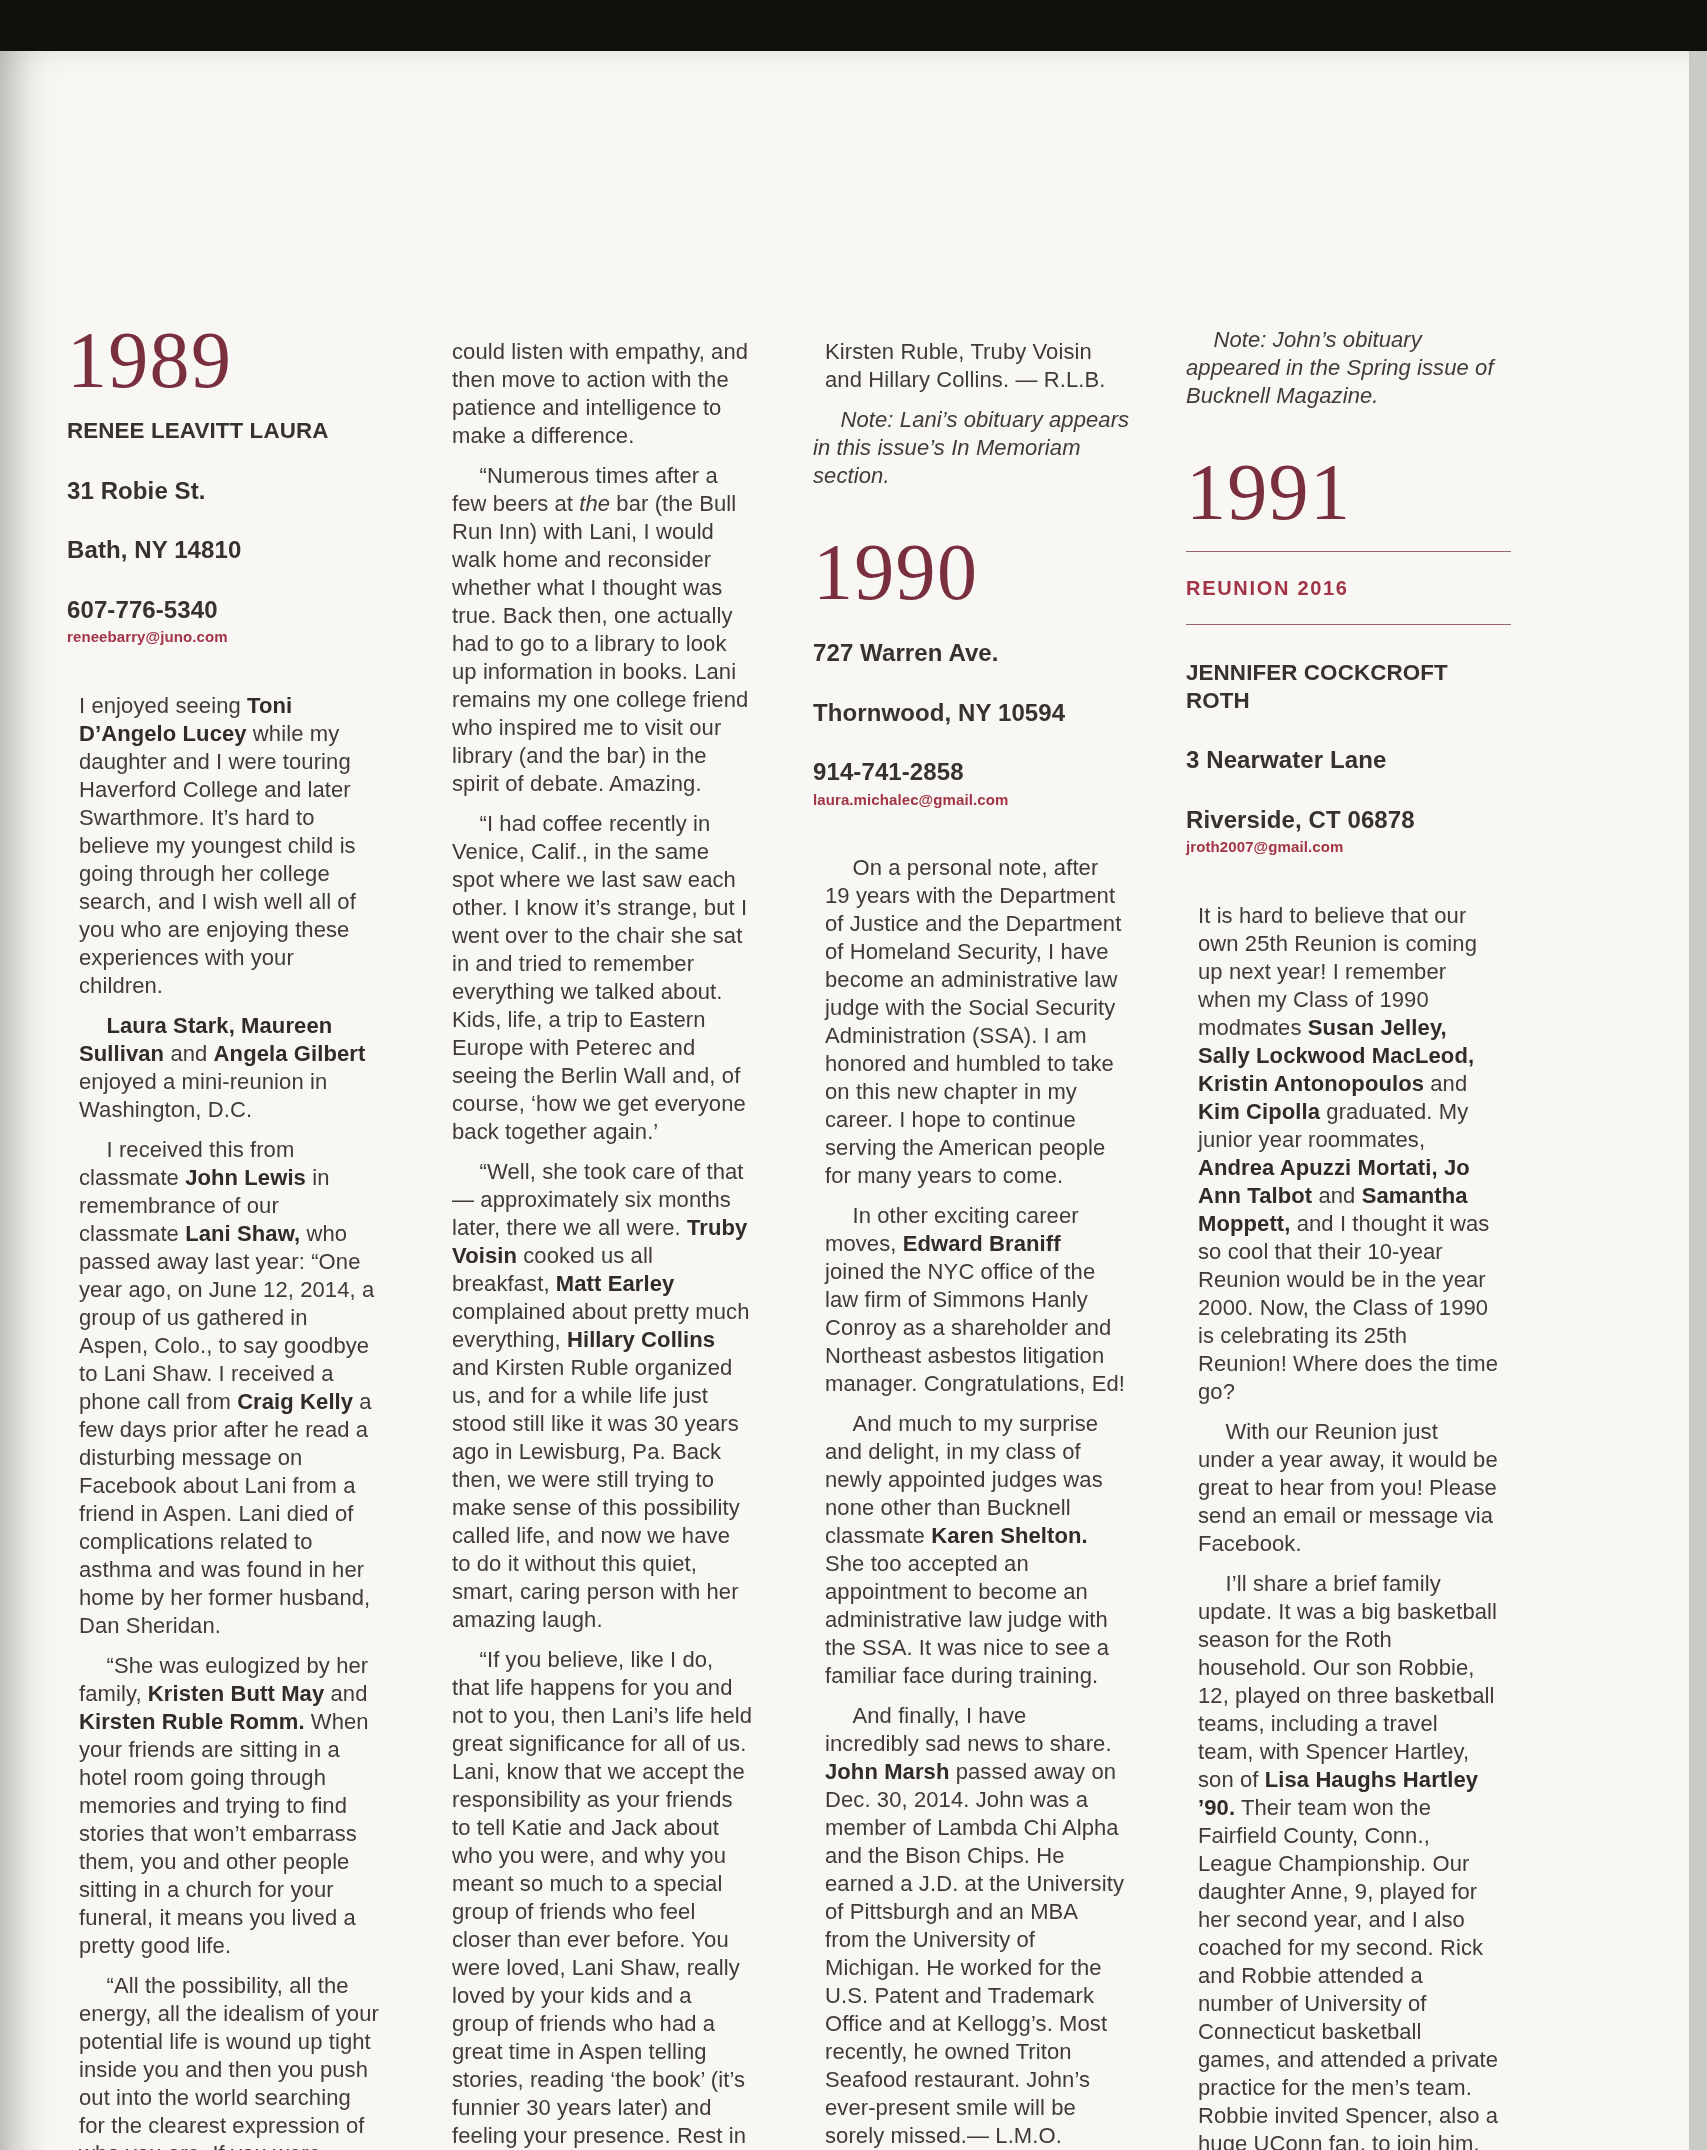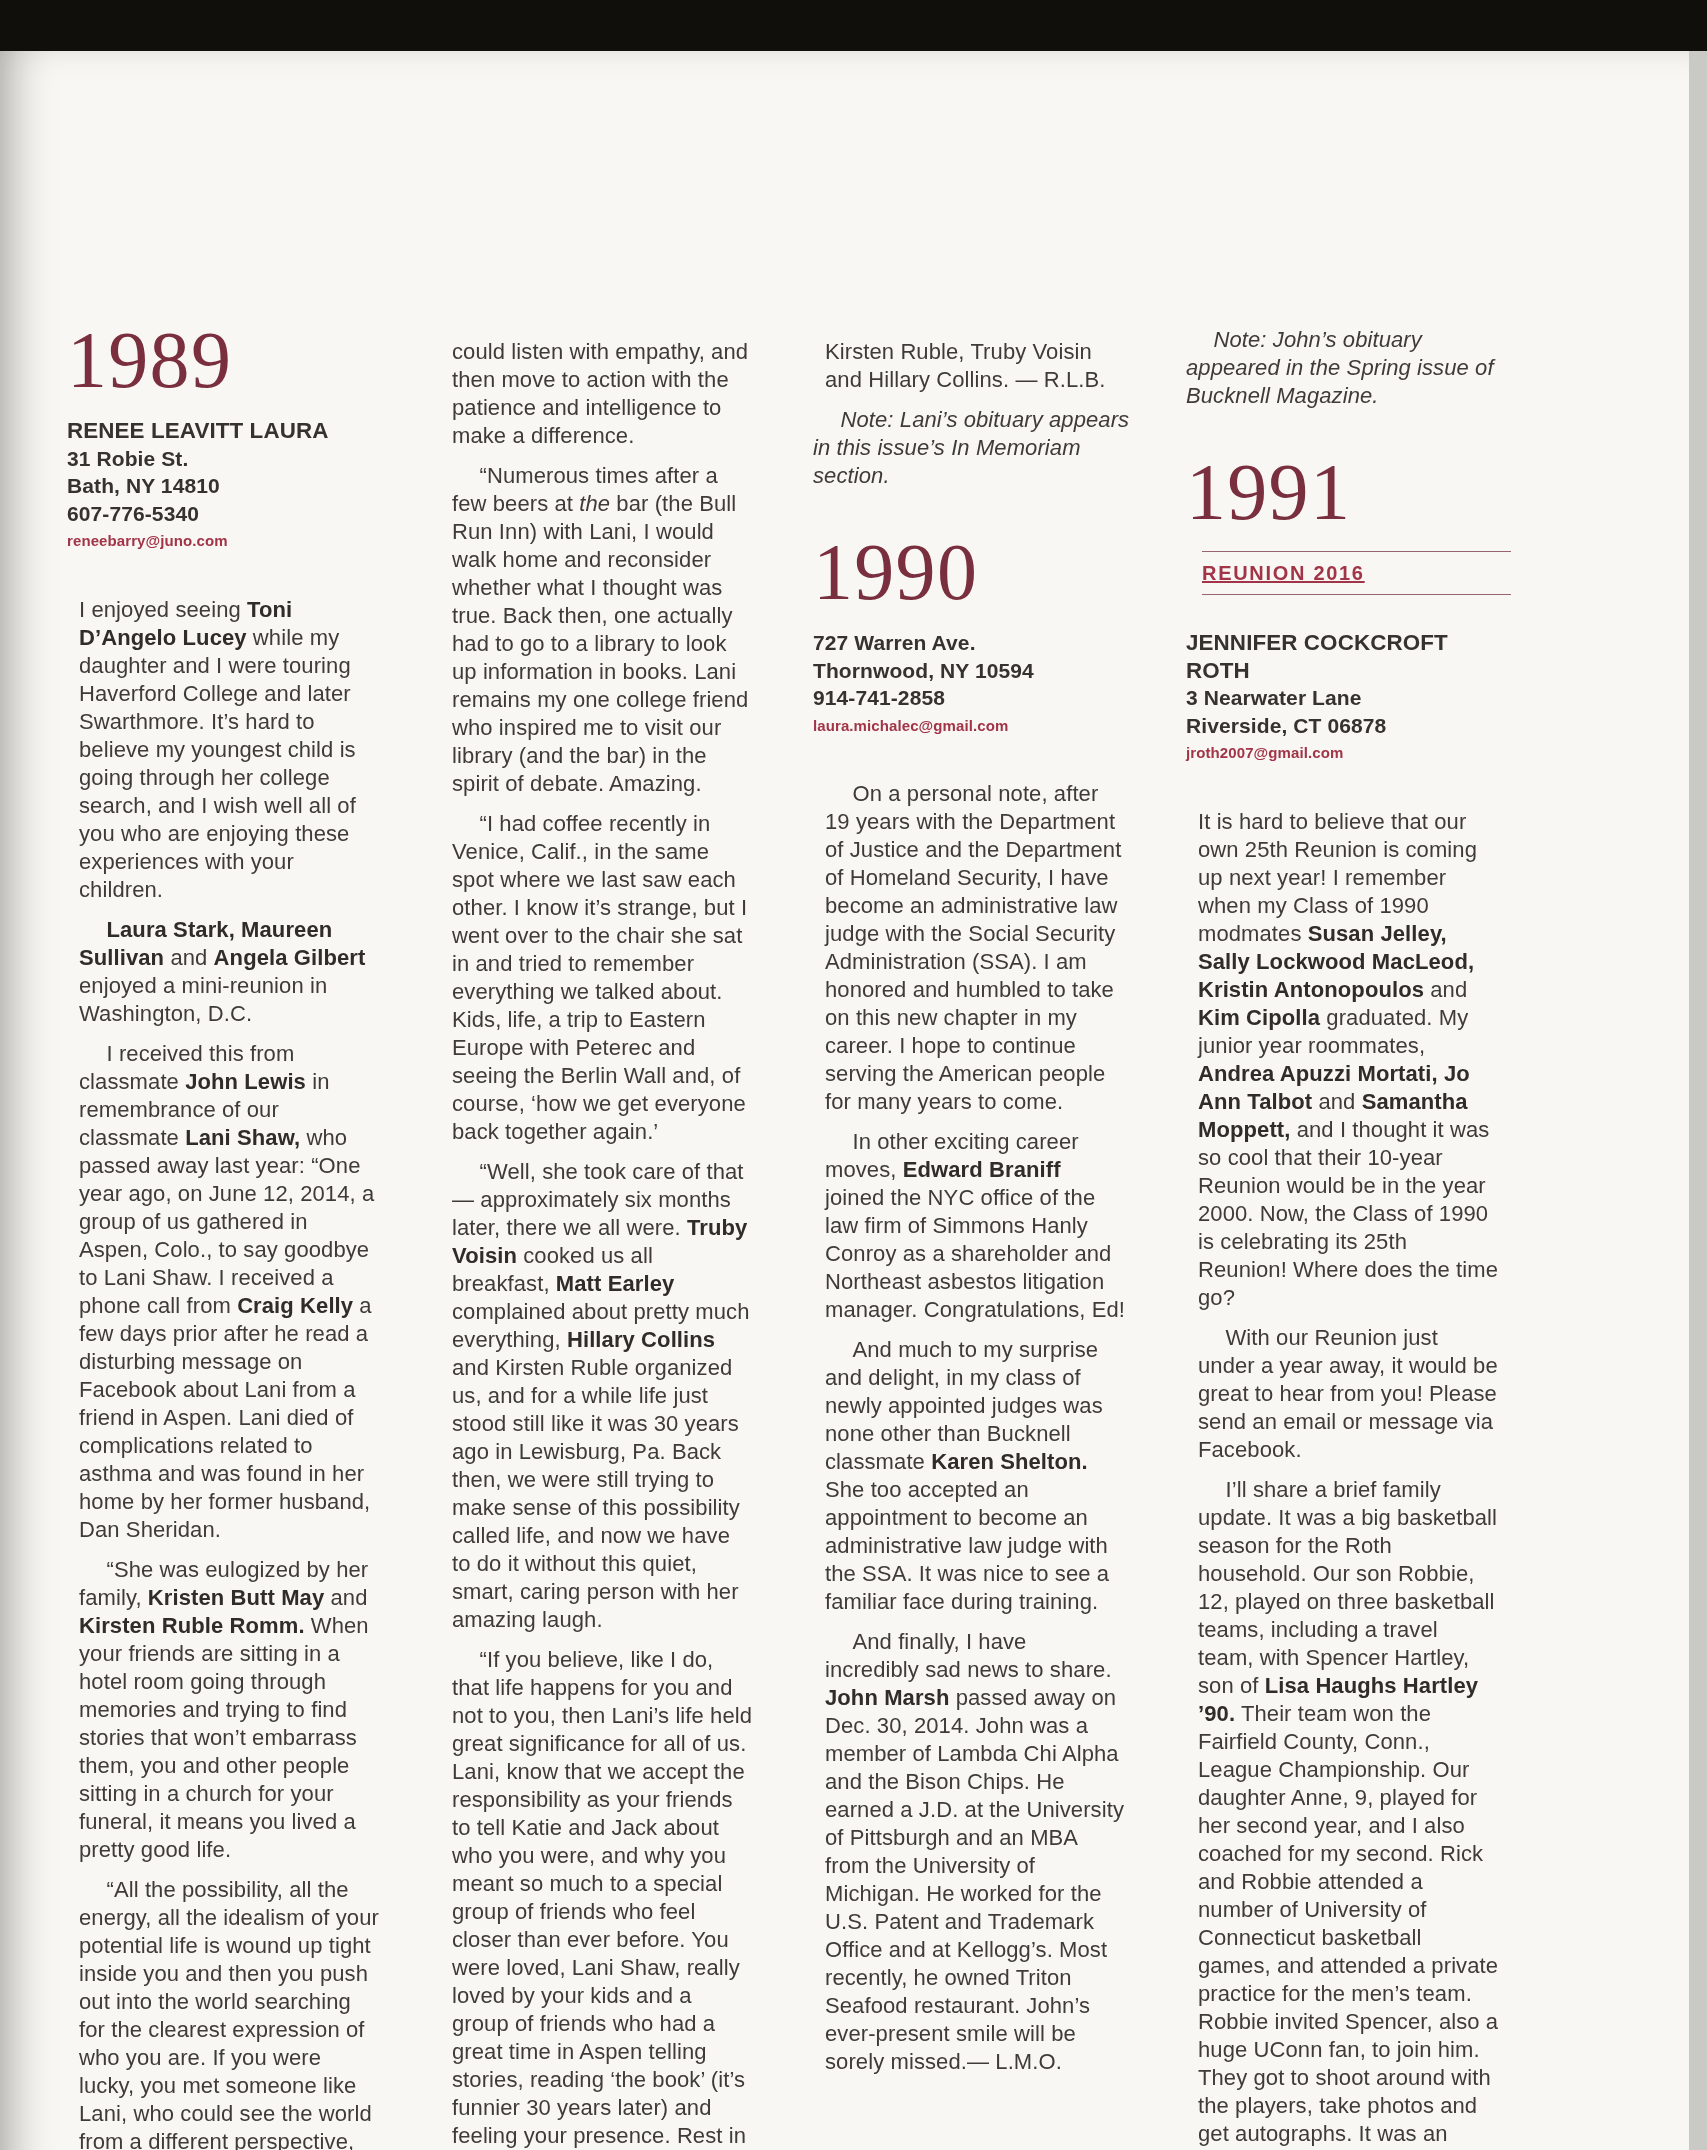--- a/index.html
+++ b/index.html
@@ -44,42 +44,41 @@
     font-size:80px;
     line-height:69px;
     letter-spacing:1.3px;
     color:var(--maroon_heading, #7a2f3e);
     margin:0 0 22.4px 0;
   }
   .col .year:not(:first-child) { margin-top:48px; }
 
   .contact { margin-bottom:41px; color:#35322f; }
   .contact-name { font-weight:700; font-size:22.4px; line-height:27.5px; }
-  .contact-line { font-weight:700; font-size:21px; line-height:27.5px; }
+  .contact-line { font-weight:700; font-size:24px; line-height:27.5px;margin-top:32px; }
   .contact-email {
     font-weight:700; font-size:15px; line-height:27.5px;
     color:var(--maroon_link, #a23448);
   }
 
   .para { margin:12px; }
   .para.indent, .note.indent { text-indent:27.5px; }
   .note { font-style:italic; }
   .run-b { font-weight:700; color:#2f2c29; }
   .run-i { font-style:italic; }
 
   .reunion {
-    margin:24px 0 34px 16px;
-    padding:7px 0;
+    margin:24px 0 34px 0;
+    padding:22px 0;
     border-top:1.7px solid #976570;
     border-bottom:1.7px solid #976570;
     color:var(--maroon_link, #a23448);
     font-weight:700;
     font-size:20px;
     letter-spacing:1.7px;
-    text-decoration:underline;
   }
 </style>
 </head>
 <body>
 
 <div class="scan">
   <div class="top-bar"></div>
   <div class="page">
     <div class="columns">
       <div class="col">

